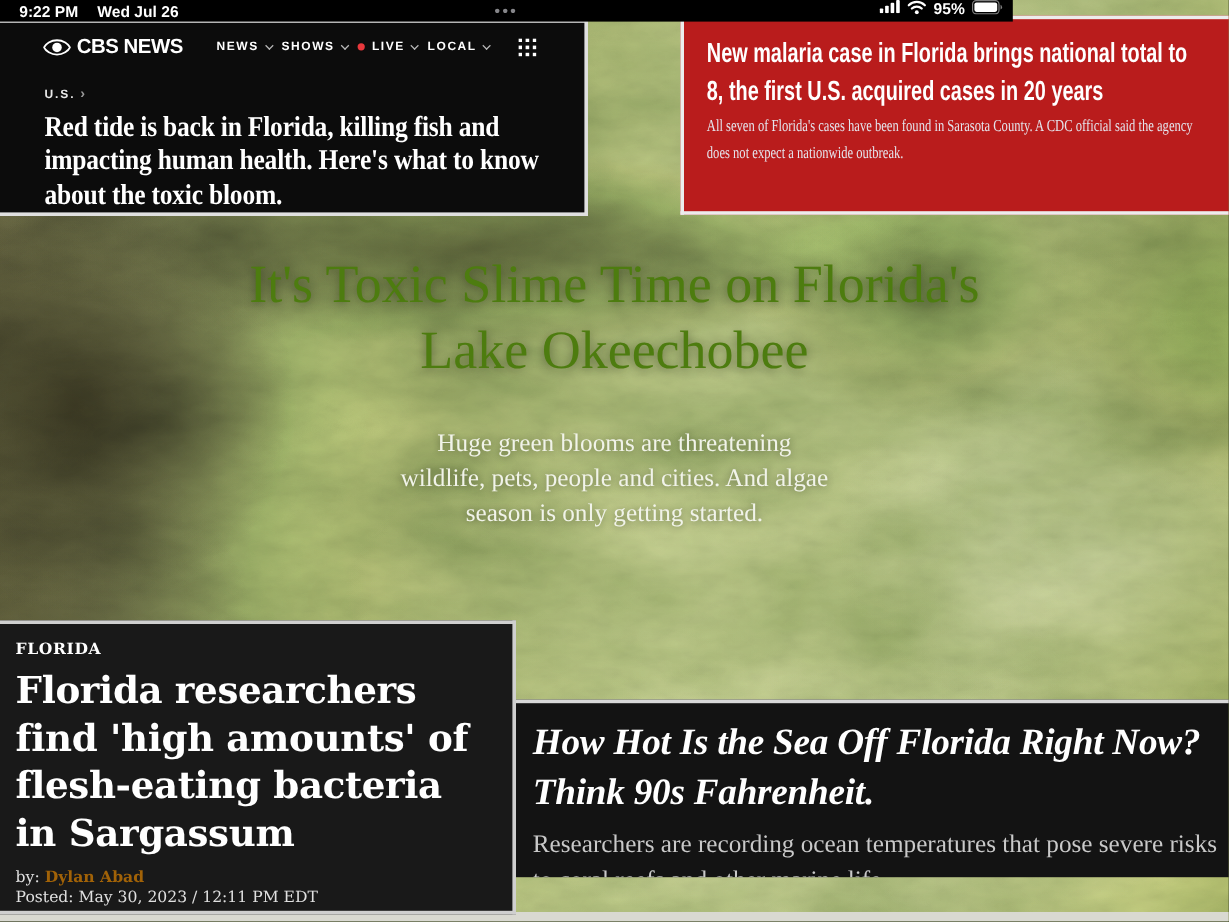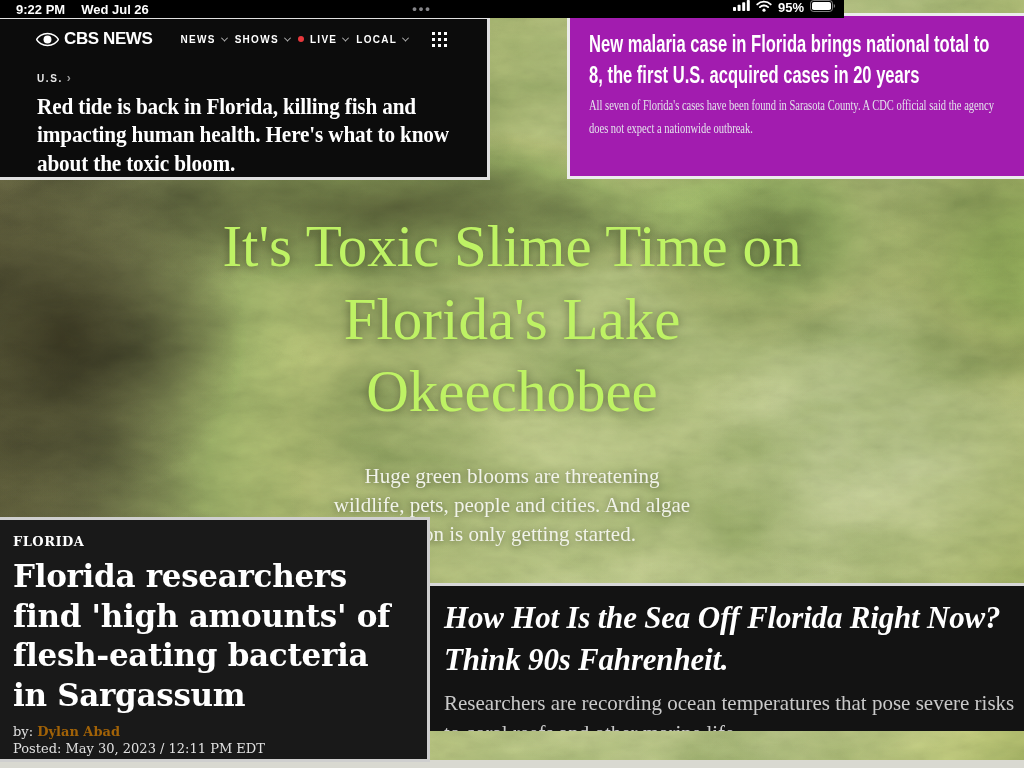--- a/index.html
+++ b/index.html
@@ -58,32 +58,32 @@
   .cbs-icons { display:flex; align-items:center; gap:17px; margin-left:24px; }
   .cbs-section { margin:22px 0 0 37px; font-size:10px; font-weight:700;
     letter-spacing:1.6px; color:#e8e8e8; }
   .cbs-section .arrow { color:#9a9a9a; margin-left:4px; font-size:12px; letter-spacing:0; }
   .cbs-headline { margin:7px 0 0 37px; width:492px; transform:scaleX(0.886);
     transform-origin:0 0; font-family:"Liberation Serif", serif; font-weight:700;
     font-size:24px; line-height:1.18; letter-spacing:-0.2px; color:#fff; }
 
   
   .malaria-card { position:absolute; left:567px; top:13px; width:457px; height:166px;
-    background:#a21caf; border:3px solid #ececec; border-right:none;
+    background:#b91c1c; border:3px solid #ececec; border-right:none;
     z-index:5; overflow:hidden; padding:13px 0 0 19px; }
   .malaria-headline { width:575px; transform:scaleX(0.72); transform-origin:0 0;
     font-weight:700; font-size:23px; line-height:1.33; color:#fff; }
   .malaria-dek { margin-top:5px; width:560px; transform:scaleX(0.75); transform-origin:0 0;
     font-family:"Liberation Serif", serif; font-size:14px; line-height:1.6; color:#e4e4ec; }
 
   
   .lake-story { position:absolute; left:50%; top:210px; transform:translateX(-50%);
     width:720px; text-align:center; z-index:2; }
   .lake-headline { font-family:"Liberation Serif", serif; font-weight:400;
-    font-size:59px; line-height:1.23; color:#bef264; max-width:640px; margin:0 auto;
+    font-size:45px; line-height:1.23; color:#4d7c0f; max-width:640px; margin:0 auto;
     text-shadow:0 1px 8px rgba(20,25,10,0.45); }
   .lake-dek { margin:34px auto 0; max-width:358px; font-family:"Liberation Serif", serif;
     font-size:21px; line-height:1.38; color:#f1f3e9;
     text-shadow:0 1px 6px rgba(20,25,10,0.45); }
 
   
   .sarg-card { position:absolute; left:0; top:517px; width:430px; height:245px;
     background:#191919; border:3px solid #cfcfcf; border-left:none;
     z-index:6; overflow:hidden; padding:14px 12px 0 13px;
     font-family:"DejaVu Serif", serif; }

